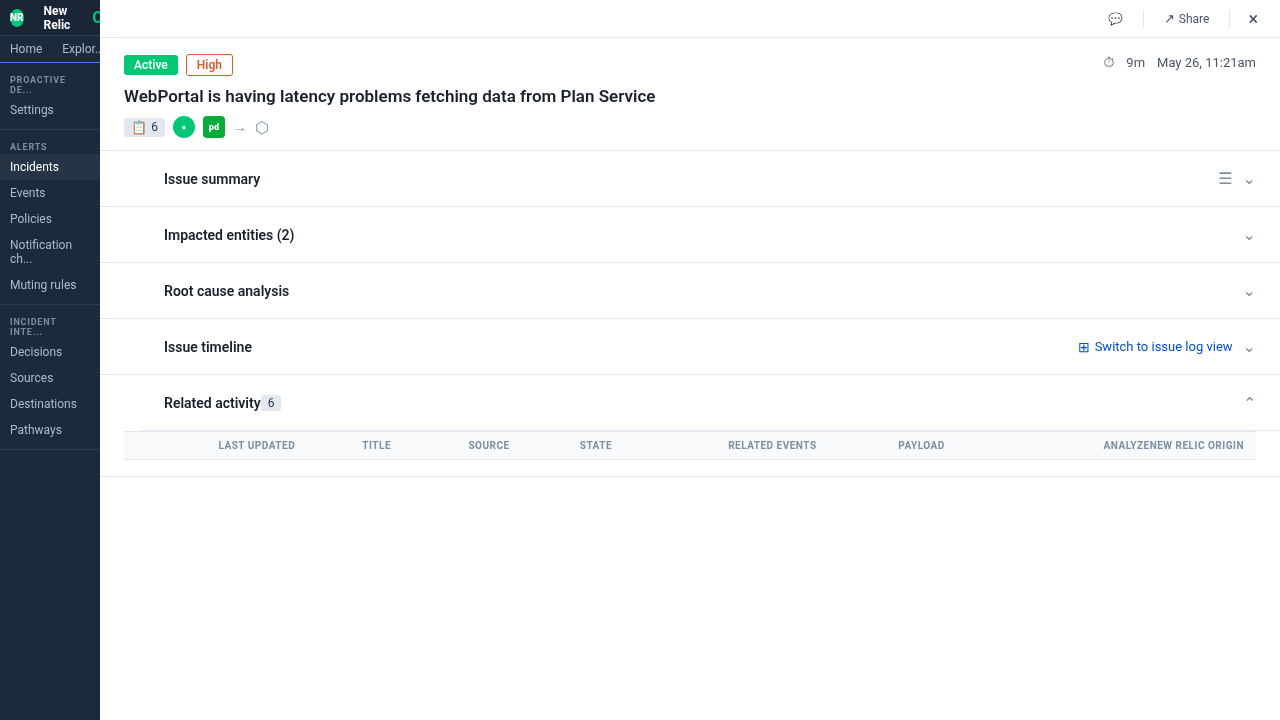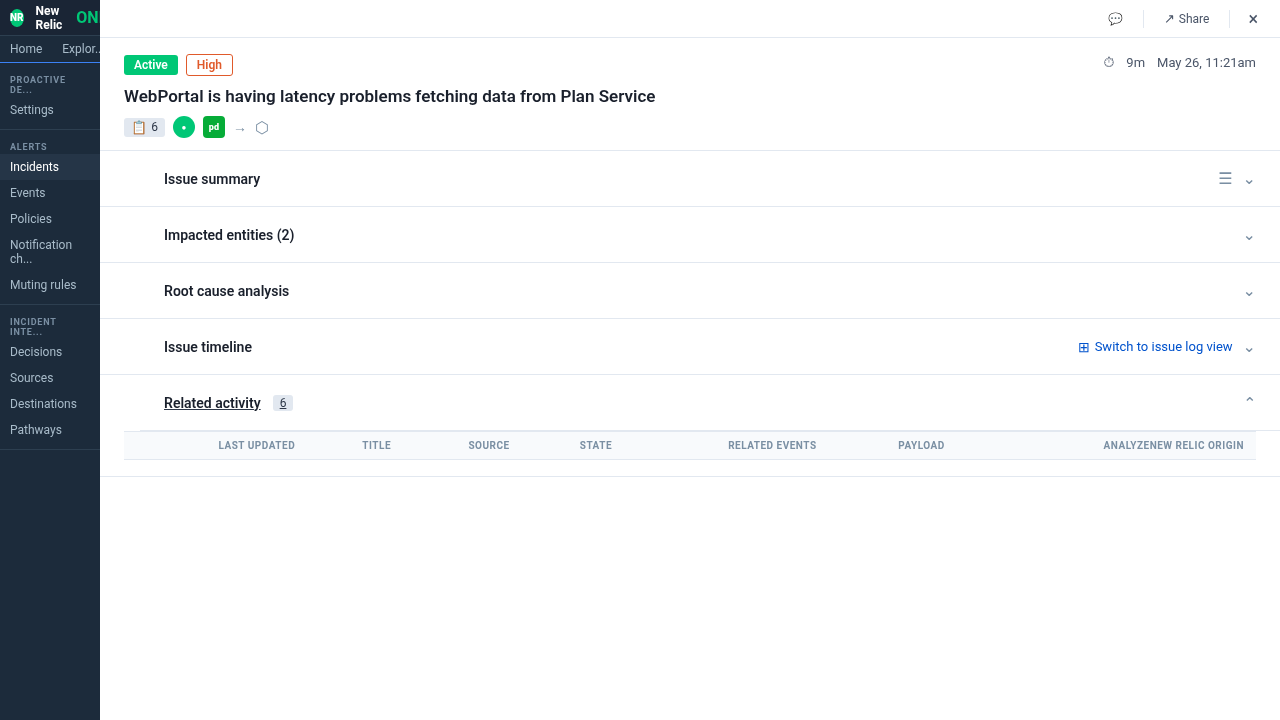--- a/index.html
+++ b/index.html
@@ -15,21 +15,21 @@
       height: 100%;
       overflow: hidden;
     }
     #sidebar-logo {
       padding: 8px 10px;
       color: #fff;
       font-size: 13px;
       font-weight: 700;
       display: flex;
       align-items: center;
-      gap: 12px;
+      gap: 20px;
       background: #1a2535;
       border-bottom: 1px solid #2d3f50;
       height: 36px;
     }
     #sidebar-logo .logo-icon {
       width: 18px; height: 18px;
       background: #00c776;
       border-radius: 50%;
       display: flex; align-items: center; justify-content: center;
       font-size: 10px; color: #fff; font-weight: 900;
@@ -406,21 +406,21 @@
             <span style="font-size:14px;">⊞</span>
             <span>Switch to issue log view</span>
           </div>
           <span class="chevron-icon">⌄</span>
         </div>
       </div>
     </div>
 
     <div class="accordion-section open">
       <div class="accordion-header">
-        <div style="display:flex;align-items:flex-start;gap:12px;text-decoration:underline;">
+        <div style="display:flex;align-items:flex-start;gap:0;">
           <span class="accordion-title">Related activity</span>
           <span class="activity-count-badge">6</span>
         </div>
         <div class="accordion-right">
           <span class="chevron-icon" style="transform:rotate(180deg);display:inline-block;">⌄</span>
         </div>
       </div>
       <div class="table-container">
         <table class="data-table">
           <thead>

